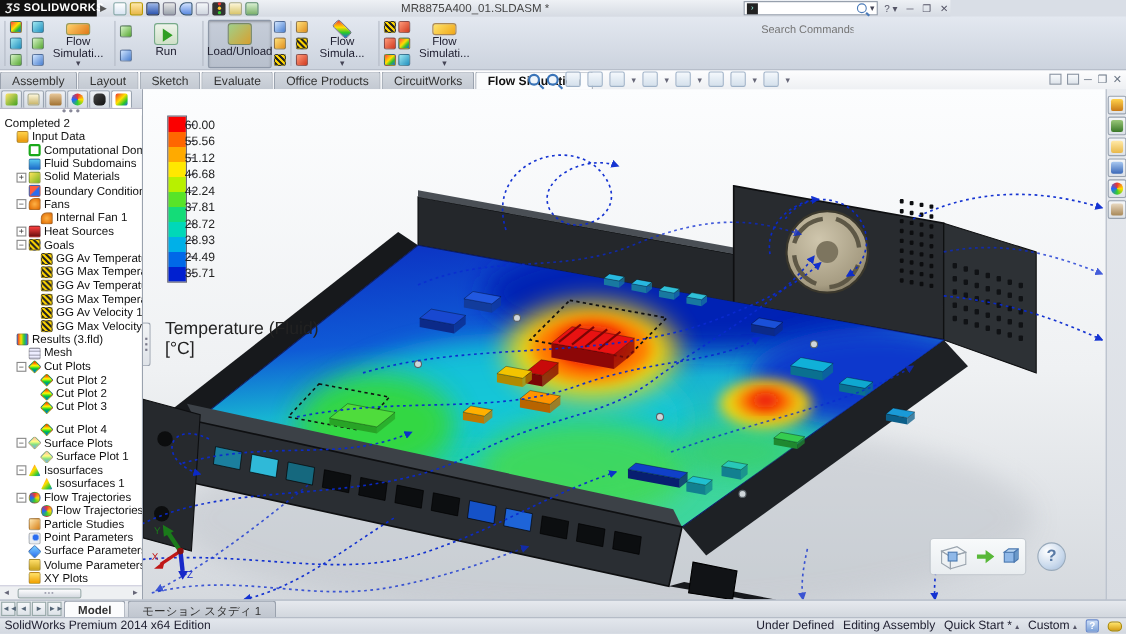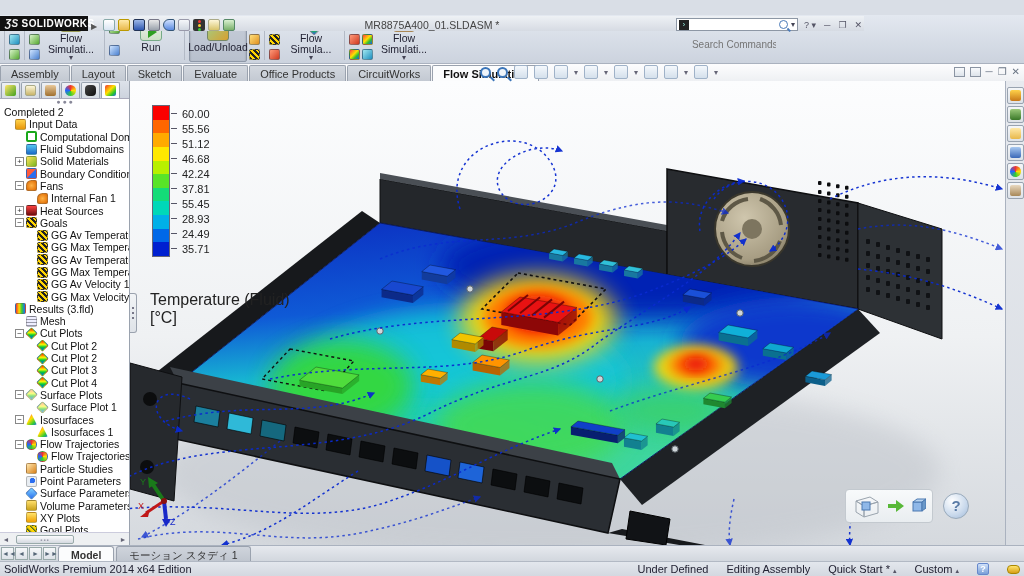--- a/index.html
+++ b/index.html
@@ -1,22 +1,22 @@
 <!DOCTYPE html>
 <html><head>
 <meta charset="utf-8">
 <style>
   * { margin:0; padding:0; box-sizing:border-box; }
   html,body { width:1024px; height:576px; overflow:hidden; }
   body { font-family:"Liberation Sans", sans-serif; font-size:11px; color:#222;
          background:#d9dee6; position:relative; }
 
   
-  #titlebar { position:absolute; left:0; top:16px; width:864px; height:15px;
-    background:linear-gradient(#eef1f5,#d6dbe3); display:flex; align-items:flex-end; z-index:30; }
+  #titlebar { position:absolute; left:0; top:0; width:864px; height:15px;
+    background:linear-gradient(#eef1f5,#d6dbe3); display:flex; align-items:center; z-index:30; }
   #logo { width:88px; height:15px; background:#111; color:#fff; display:flex; align-items:center;
     padding-left:5px; font-size:10px; font-weight:bold; letter-spacing:.4px; }
   #logo .zs { font-style:italic; margin-right:3px; color:#eee; }
   .menu-arrow { color:#555; font-size:8px; margin:0 6px 0 3px; }
   .std-icons { display:flex; gap:3px; align-items:center; }
   .sico { width:12px; height:12px; border-radius:2px; display:inline-block; }
   .s-new{background:linear-gradient(#fff,#d8e4f2);border:1px solid #8aa;}
   .s-open{background:linear-gradient(#ffe9a8,#e8b84a);border:1px solid #b90;}
   .s-save{background:linear-gradient(#9db7e8,#2e56b0);border:1px solid #235;}
   .s-print{background:linear-gradient(#e8e8e8,#9aa2ac);border:1px solid #778;}
@@ -120,21 +120,21 @@
   #tree-hscroll { height:13px; background:#eef0f2; border-top:1px solid #ccd; display:flex; align-items:center; }
   .scr-arrow { width:12px; text-align:center; color:#667; font-size:7px; }
   .scr-thumb { width:58px; height:9px; background:linear-gradient(#fdfdfe,#d4d9e0); border:1px solid #9aa; border-radius:2px; margin-left:4px;
     color:#99a; font-size:6px; text-align:center; line-height:8px; letter-spacing:1px;}
   .scr-track { flex:1; }
   
   #viewport { position:relative; flex:1; background:linear-gradient(180deg,#fcfdfe 0%,#eff1f3 55%,#d5d9de 100%); overflow:hidden; }
   #scene { position:absolute; left:0; top:0; }
   #legend { position:absolute; left:22px; top:24px; width:150px; }
   #legend-bar { position:absolute; left:0; top:0; width:18px; height:152px; border:1px solid #667; }
-  .leg-label { position:absolute; left:30px; width:60px; font-size:11px; color:#222; }
+  .leg-label { position:absolute; left:16px; width:60px; font-size:11px; color:#222; }
   .leg-tick { position:absolute; left:19px; width:6px; height:1px; background:#556; }
   #legend-caption { position:absolute; left:-2px; top:158px; width:160px; font-size:16px; color:#222;margin-top:28px; }
   #triad { position:absolute; left:6px; bottom:18px; }
   #lu-widget { position:absolute; right:36px; bottom:22px; display:flex; align-items:center; gap:10px; }
   #lu-box { width:88px; height:34px; background:linear-gradient(#f8fafb,#e9edf0); border:1px solid #c3c9cf;
     border-radius:4px; display:flex; align-items:center; justify-content:center; gap:6px; }
   #help-bubble { width:26px; height:26px; border-radius:50%; background:radial-gradient(circle at 35% 30%,#ffffff,#c9d9ec 60%,#9fb8d8);
     border:1px solid #9ab; color:#5a7ba6; font-weight:bold; font-size:15px; text-align:center; line-height:24px; }
   #splitter { position:absolute; left:0px; top:212px; width:7px; height:40px; background:linear-gradient(#f2f4f6,#dfe3e8);
     border:1px solid #9aa2ae; border-left:0; border-radius:0 3px 3px 0; display:flex; flex-direction:column; align-items:center; justify-content:center; gap:3px;}
@@ -152,21 +152,21 @@
   #sheetbar { position:absolute; left:0; top:545px; width:1024px; height:16px; background:linear-gradient(#e6e9ee,#d2d7de);
     border-top:1px solid #aab2bf; display:flex; align-items:flex-end; }
   .navbtn { width:13px; height:13px; margin:0 0 1px 1px; background:linear-gradient(#f6f8fa,#dde2e8); border:1px solid #9aa;
     color:#567; font-size:7px; text-align:center; line-height:12px; }
   .stab { height:15px; padding:2px 12px 0 12px; border:1px solid #9aa2ae; border-bottom:0; margin-left:2px;
     background:linear-gradient(#cfd4dc,#c0c6cf); color:#333; font-size:10.5px; border-radius:3px 3px 0 0; white-space:nowrap;}
   .stab.active { background:#fbfcfd; font-weight:bold; }
   
   #statusbar { position:absolute; left:0; top:561px; width:1024px; height:15px; background:linear-gradient(#e3e7ed,#d3d8e0);
     border-top:1px solid #b2b9c4; display:flex; align-items:center; padding:0 4px; color:#223; }
-  #status-right { margin-left:auto; display:flex; align-items:center; gap:18px; }
+  #status-right { margin-left:auto; display:flex; align-items:center; gap:8px; }
   .sb-help { width:12px; height:12px; background:linear-gradient(#cfe0f8,#7aa0d8); border:1px solid #68c;
     color:#fff; font-weight:bold; font-size:9px; text-align:center; line-height:11px; border-radius:2px;}
   .sb-tag { width:13px; height:9px; background:linear-gradient(#ffe46b,#d8a018); border:1px solid #a80; border-radius:4px;}
   .sb-caret { font-size:7px; color:#556; }
 </style>
 </head>
 <body>
 
 <div id="titlebar">
   <div id="logo">
@@ -443,21 +443,21 @@
         <div class="trow" style="padding-left: 24px;">
           <span class="noexp"></span>
           <span class="tico i-cut-plot"></span>
           <span>Cut Plot 2</span>
         </div>
         <div class="trow" style="padding-left: 24px;">
           <span class="noexp"></span>
           <span class="tico i-cut-plot"></span>
           <span>Cut Plot 3</span>
         </div>
-        <div class="trow" style="padding-left: 24px;">
+        <div class="trow" style="padding-left: 24px; margin-top: 8px;">
           <span class="noexp"></span>
           <span class="tico i-cut-plot"></span>
           <span>Cut Plot 4</span>
         </div>
         <div class="trow" style="padding-left: 13px;">
           <span class="exp">−</span>
           <span class="tico i-surface-plots"></span>
           <span>Surface Plots</span>
         </div>
         <div class="trow" style="padding-left: 24px;">
@@ -800,21 +800,21 @@
           <span class="leg-label" style="top: 18px;">55.56</span>
           <span class="leg-tick" style="top: 38px;"></span>
           <span class="leg-label" style="top: 33px;">51.12</span>
           <span class="leg-tick" style="top: 53px;"></span>
           <span class="leg-label" style="top: 48px;">46.68</span>
           <span class="leg-tick" style="top: 68px;"></span>
           <span class="leg-label" style="top: 63px;">42.24</span>
           <span class="leg-tick" style="top: 83px;"></span>
           <span class="leg-label" style="top: 78px;">37.81</span>
           <span class="leg-tick" style="top: 98px;"></span>
-          <span class="leg-label" style="top: 93px;">55.45</span>
+          <span class="leg-label" style="top: 93px;">28.72</span>
           <span class="leg-tick" style="top: 113px;"></span>
           <span class="leg-label" style="top: 108px;">28.93</span>
           <span class="leg-tick" style="top: 128px;"></span>
           <span class="leg-label" style="top: 123px;">24.49</span>
           <span class="leg-tick" style="top: 143px;"></span>
           <span class="leg-label" style="top: 138px;">35.71</span>
         </div>
       <div id="legend-caption">Temperature (Fluid) [°C]</div>
     </div>
 

